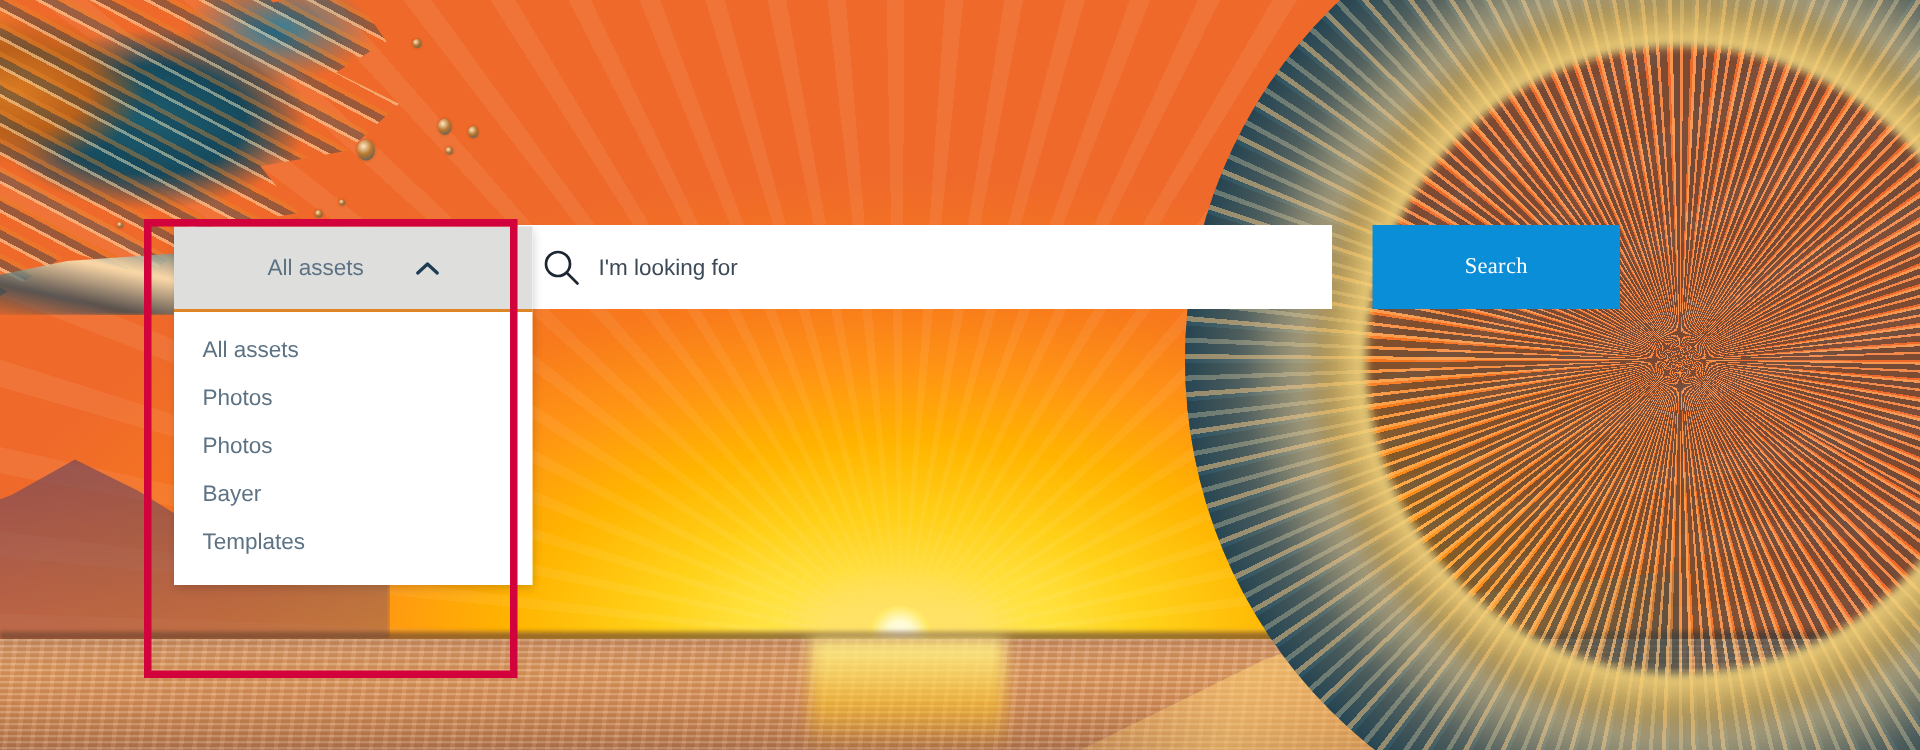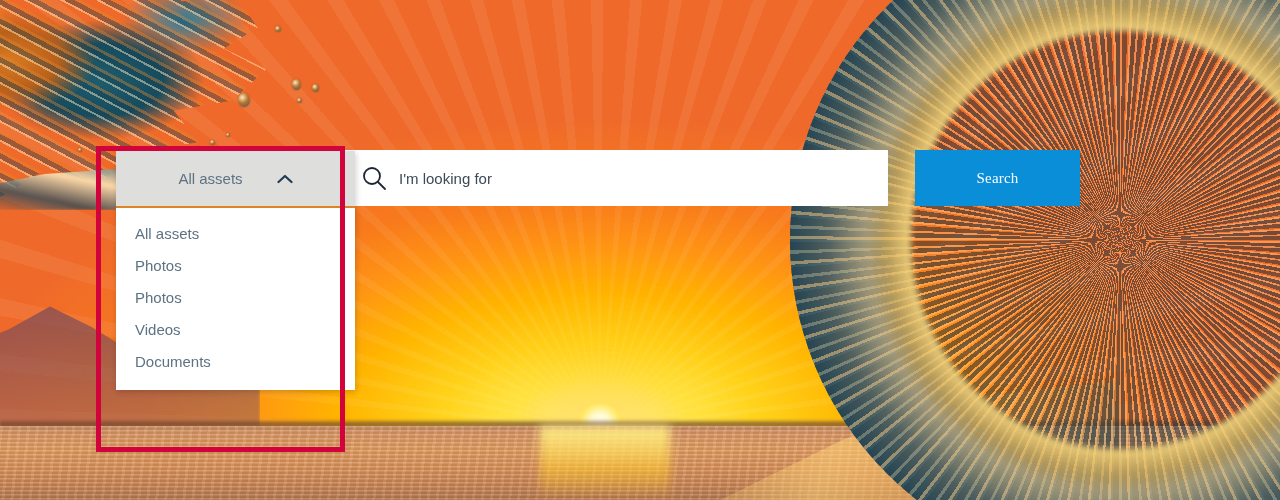--- a/index.html
+++ b/index.html
@@ -357,20 +357,20 @@
     <div class="dropdown-header">
       <span class="dropdown-header-label">All assets</span>
       <svg class="chevron-up" viewBox="0 0 16 10">
         <polyline points="1.5,8 8,2 14.5,8" fill="none" stroke="#1f3c52" stroke-width="2.2" stroke-linecap="round" stroke-linejoin="round"></polyline>
       </svg>
     </div>
     <ul class="dropdown-list">
       <li class="dropdown-item">All assets</li>
       <li class="dropdown-item">Photos</li>
       <li class="dropdown-item">Photos</li>
-      <li class="dropdown-item">Videos</li>
-      <li class="dropdown-item">Documents</li>
+      <li class="dropdown-item">Bayer</li>
+      <li class="dropdown-item">Templates</li>
     </ul>
   </div>
 
   <div class="dropdown-highlight"></div>
 
 </div>
 
 </body></html>

